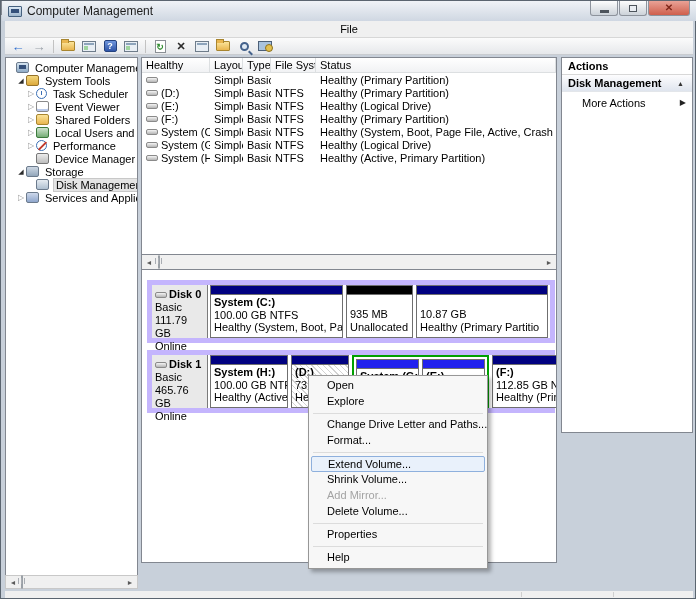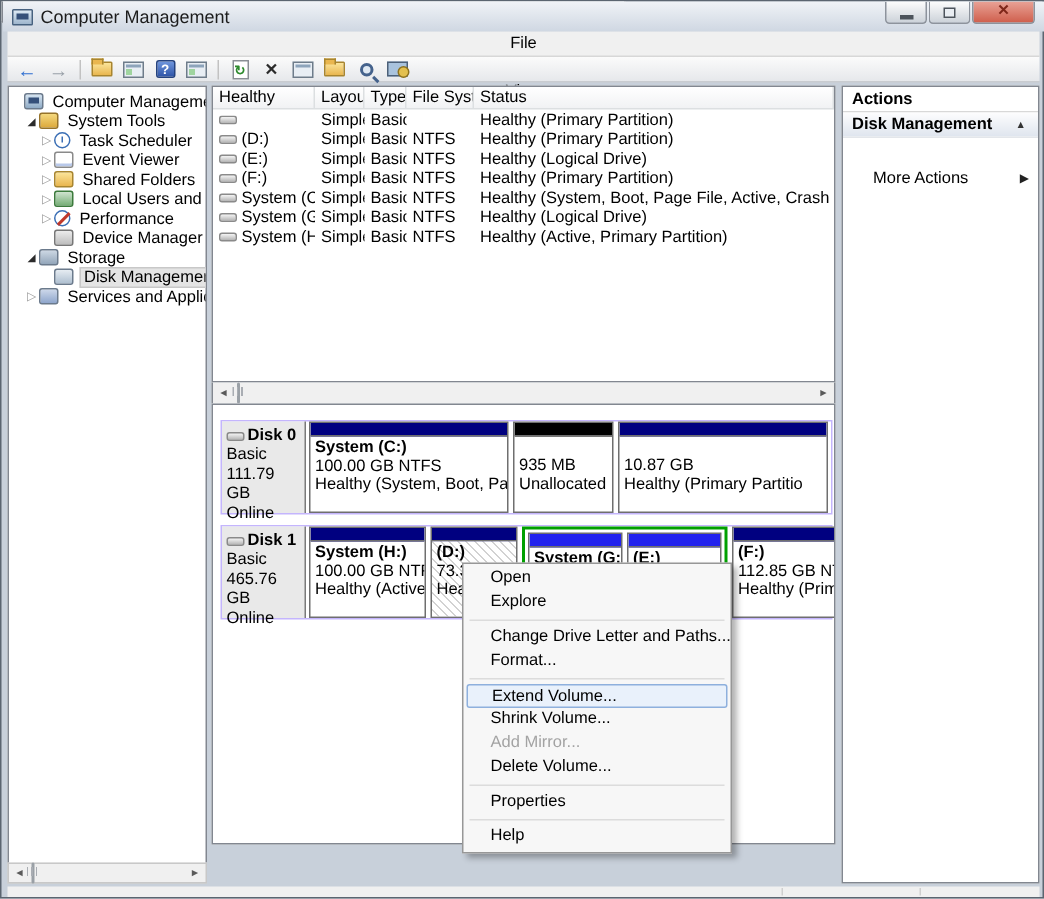--- a/index.html
+++ b/index.html
@@ -51,21 +51,21 @@
   .i-computer { width:14px; height:10px; border:1px solid #4c6078; background:#a9c3dd; position:relative; }
   .i-computer::after { content:""; position:absolute; right:-2px; bottom:-2px; width:6px; height:6px; background:#e3c04f; border:1px solid #8d721f; border-radius:50%; }
 
   
   .pane { position:absolute; background:#fff; border:1px solid #828790; }
   #tree-pane   { left:4px;  top:56px; width:133px; height:532px; overflow:hidden; }
   #list-pane   { left:140px; top:56px; width:416px; height:198px; overflow:hidden; }
   #disk-pane   { left:140px; top:268px; width:416px; height:294px; overflow:hidden; }
   #legend-bar  { left:140px; top:562px; width:416px; height:14px; background:#fafafa; border:1px solid #828790; border-top:none;
                  display:flex; align-items:center; gap:10px; padding-left:5px; }
-  #actions-pane{ left:560px; top:56px; width:132px; height:532px; }
+  #actions-pane{ left:560px; top:56px; width:132px; height:376px; }
 
   
   .tree { padding-top:3px; }
   .trow { display:flex; align-items:center; height:13px; white-space:nowrap; }
   .trow .twist { width:10px; text-align:center; flex:none; }
   .twist.exp { color:#2b2b2b; font-size:7px; }
   .twist.col { color:#9a9a9a; font-size:8px; }
   .ticon { width:13px; height:11px; flex:none; margin-right:4px; border-radius:2px; border:1px solid #6b7a8c; background:#b9c9da; position:relative; }
   .ticon.round { border-radius:50%; width:11px; height:11px; background:#fff; border:1px solid #3b6fb5; }
   .ic-computer2 { background:linear-gradient(#d6e5f2,#8fabc6); }
@@ -98,21 +98,21 @@
   
   .lv-header { display:flex; height:15px; background:linear-gradient(#ffffff,#f1f2f4); border-bottom:1px solid #dcdfe1; }
   .lv-h { padding:1px 4px; border-right:1px solid #dcdfe1; white-space:nowrap; overflow:hidden; }
   .lv-row { display:flex; height:13px; align-items:center; }
   .lv-c { padding:0 4px; white-space:nowrap; overflow:hidden; flex:none; }
   .c-volume { width:68px; display:flex; align-items:center; gap:3px; }
   .c-layout { width:33px; } .c-type { width:28px; } .c-fs { width:45px; } .c-status { flex:1; }
   .drive { width:12px; height:6px; flex:none; background:linear-gradient(#f4f4f4,#b5b5b5); border:1px solid #8a8a8a; border-radius:2px; }
 
   
-  .disk-strip { position:absolute; left:5px; width:408px; height:63px; border:1px solid #c4b5fd; display:flex; background:#fff; }
+  .disk-strip { position:absolute; left:5px; width:408px; height:63px; border:5px solid #c4b5fd; display:flex; background:#fff; }
   .disk-label { width:56px; flex:none; background:#e9e9e9; border-right:1px solid #7a7a7a; padding:3px 2px 0 3px; line-height:13px; }
   .disk-label .dname { font-weight:bold; display:flex; align-items:center; gap:2px; white-space:nowrap; }
   .disk-parts { flex:1; display:flex; padding:0 2px; gap:3px; }
   .part { border:1px solid #6f6f6f; height:100%; display:flex; flex-direction:column; background:#fff; overflow:hidden; }
   .pbar { height:9px; flex:none; border-bottom:1px solid #6f6f6f; }
   .pbody { flex:1; padding:1px 3px; line-height:12.5px; white-space:nowrap; overflow:hidden; }
   .pt { min-height:12px; font-weight:bold; }
   .hatched .pbody { background:repeating-linear-gradient(45deg,#ffffff 0 3px,#d2d2d2 3px 4px); }
   .ext-box { border:2px solid #00a000; height:100%; display:flex; gap:3px; padding:2px; background:#fff; overflow:hidden; }
   .ext-box .part { flex:1; }
@@ -120,21 +120,21 @@
   
   .leg-item { display:flex; align-items:center; gap:3px; white-space:nowrap; }
   .leg-sq { width:9px; height:9px; border:1px solid #555; }
 
   
   #actions-pane { background:#fff; }
   .act-title { height:17px; font-weight:bold; padding:2px 6px; border-bottom:1px solid #d8d8d8; }
   .act-section { height:17px; display:flex; align-items:center; justify-content:space-between; padding:0 8px 0 6px;
                  background:linear-gradient(#fdfdfe,#dfe5ee); border-bottom:1px solid #e3e6ea; font-weight:bold; }
   .act-chevron { font-size:7px; color:#333; }
-  .act-more { height:17px; display:flex; align-items:center; justify-content:space-between; padding:0 6px 0 20px; margin-top:18px; }
+  .act-more { height:17px; display:flex; align-items:center; justify-content:space-between; padding:0 6px 0 20px; margin-top:2px; }
   .act-arrow { font-size:8px; color:#222; }
 
   
   #context-menu { position:absolute; left:307px; top:374px; width:180px; z-index:50;
                   background:#f7f7f7; border:1px solid #979797; box-shadow:3px 3px 4px rgba(0,0,0,.3); padding:2px 2px; }
   .cm-item { height:16px; line-height:15px; padding-left:16px; white-space:nowrap; }
   .cm-item.hl { background:#e9f1fb; border:1px solid #8eb0dd; border-radius:2px; height:16px; line-height:14px; }
   .cm-item.disabled { color:#a3a3a3; }
   .cm-sep { height:1px; background:#dcdcdc; margin:3px 2px; }
 

